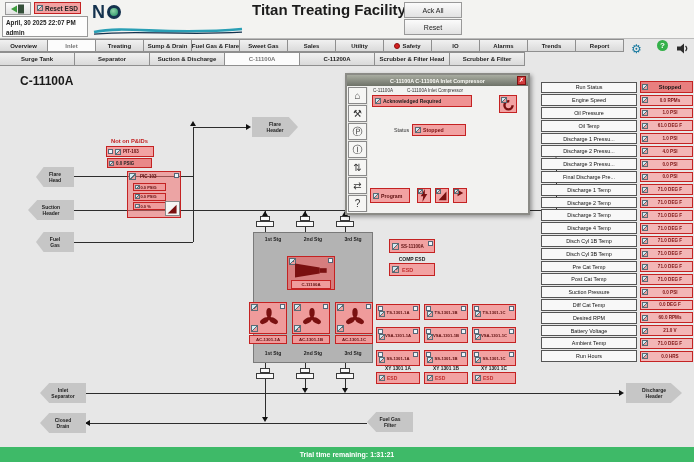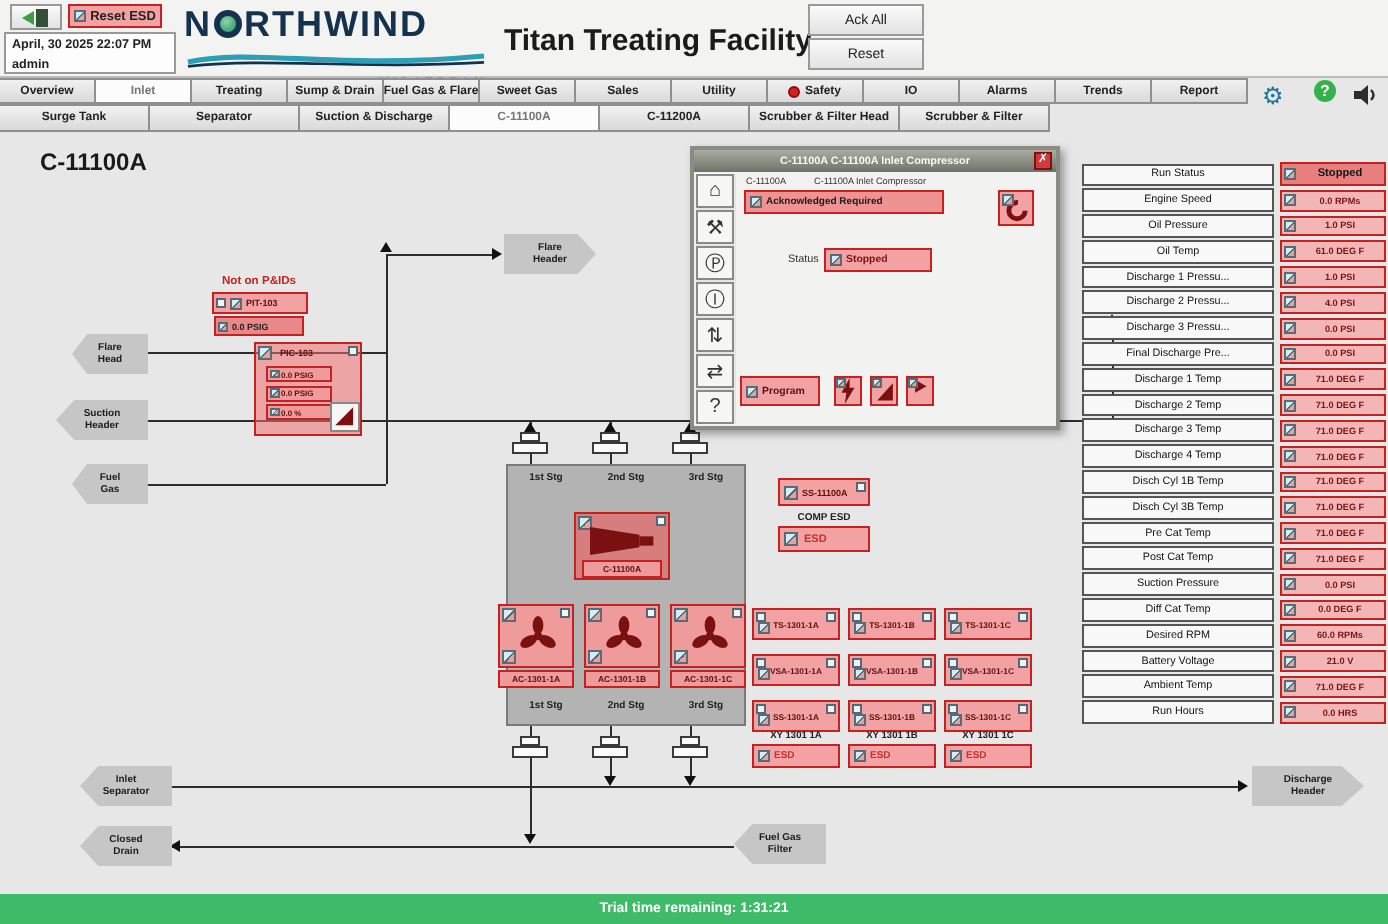--- a/index.html
+++ b/index.html
@@ -92,29 +92,28 @@
       <span>Reset ESD</span>
     </div>
     <div class="infobox" style="left:2px;top:16px;width:86px;height:21px">
       <div>April, 30 2025 22:07 PM</div>
       <div>admin</div>
     </div>
     <div class="abs" style="left:92px;top:2px;width:154px;height:36px">
       <div style="display:flex;align-items:center;height:19px">
         <span class="logo-txt">N</span>
         <span class="logo-o"></span>
-        <span class="logo-txt">RTHWIND</span>
       </div>
       <svg width="152" height="8">
         <path d="M2,5 C35,-2 75,9 150,2" stroke="#2a9fb5" stroke-width="2.6" fill="none"></path>
         <path d="M2,7.2 C45,2.5 85,9 150,5.2" stroke="#14324e" stroke-width="1.3" fill="none"></path>
       </svg>
       <div class="logo-sub">MIDSTREAM</div>
     </div>
-    <div class="ptitle" style="left:252px;top:12px">Titan Treating Facility</div>
+    <div class="ptitle" style="left:252px;top:1px">Titan Treating Facility</div>
     <div class="hbtn" style="left:404px;top:2px;width:58px;height:16px">Ack All</div>
     <div class="hbtn" style="left:404px;top:19px;width:58px;height:16px">Reset</div>
   </div>
 
   <div class="tabrow" style="left:0;top:39px;width:624px;height:13px">
     <div class="tab">
         <span>Overview</span>
       </div>
     <div class="tab active">
         <span>Inlet</span>

